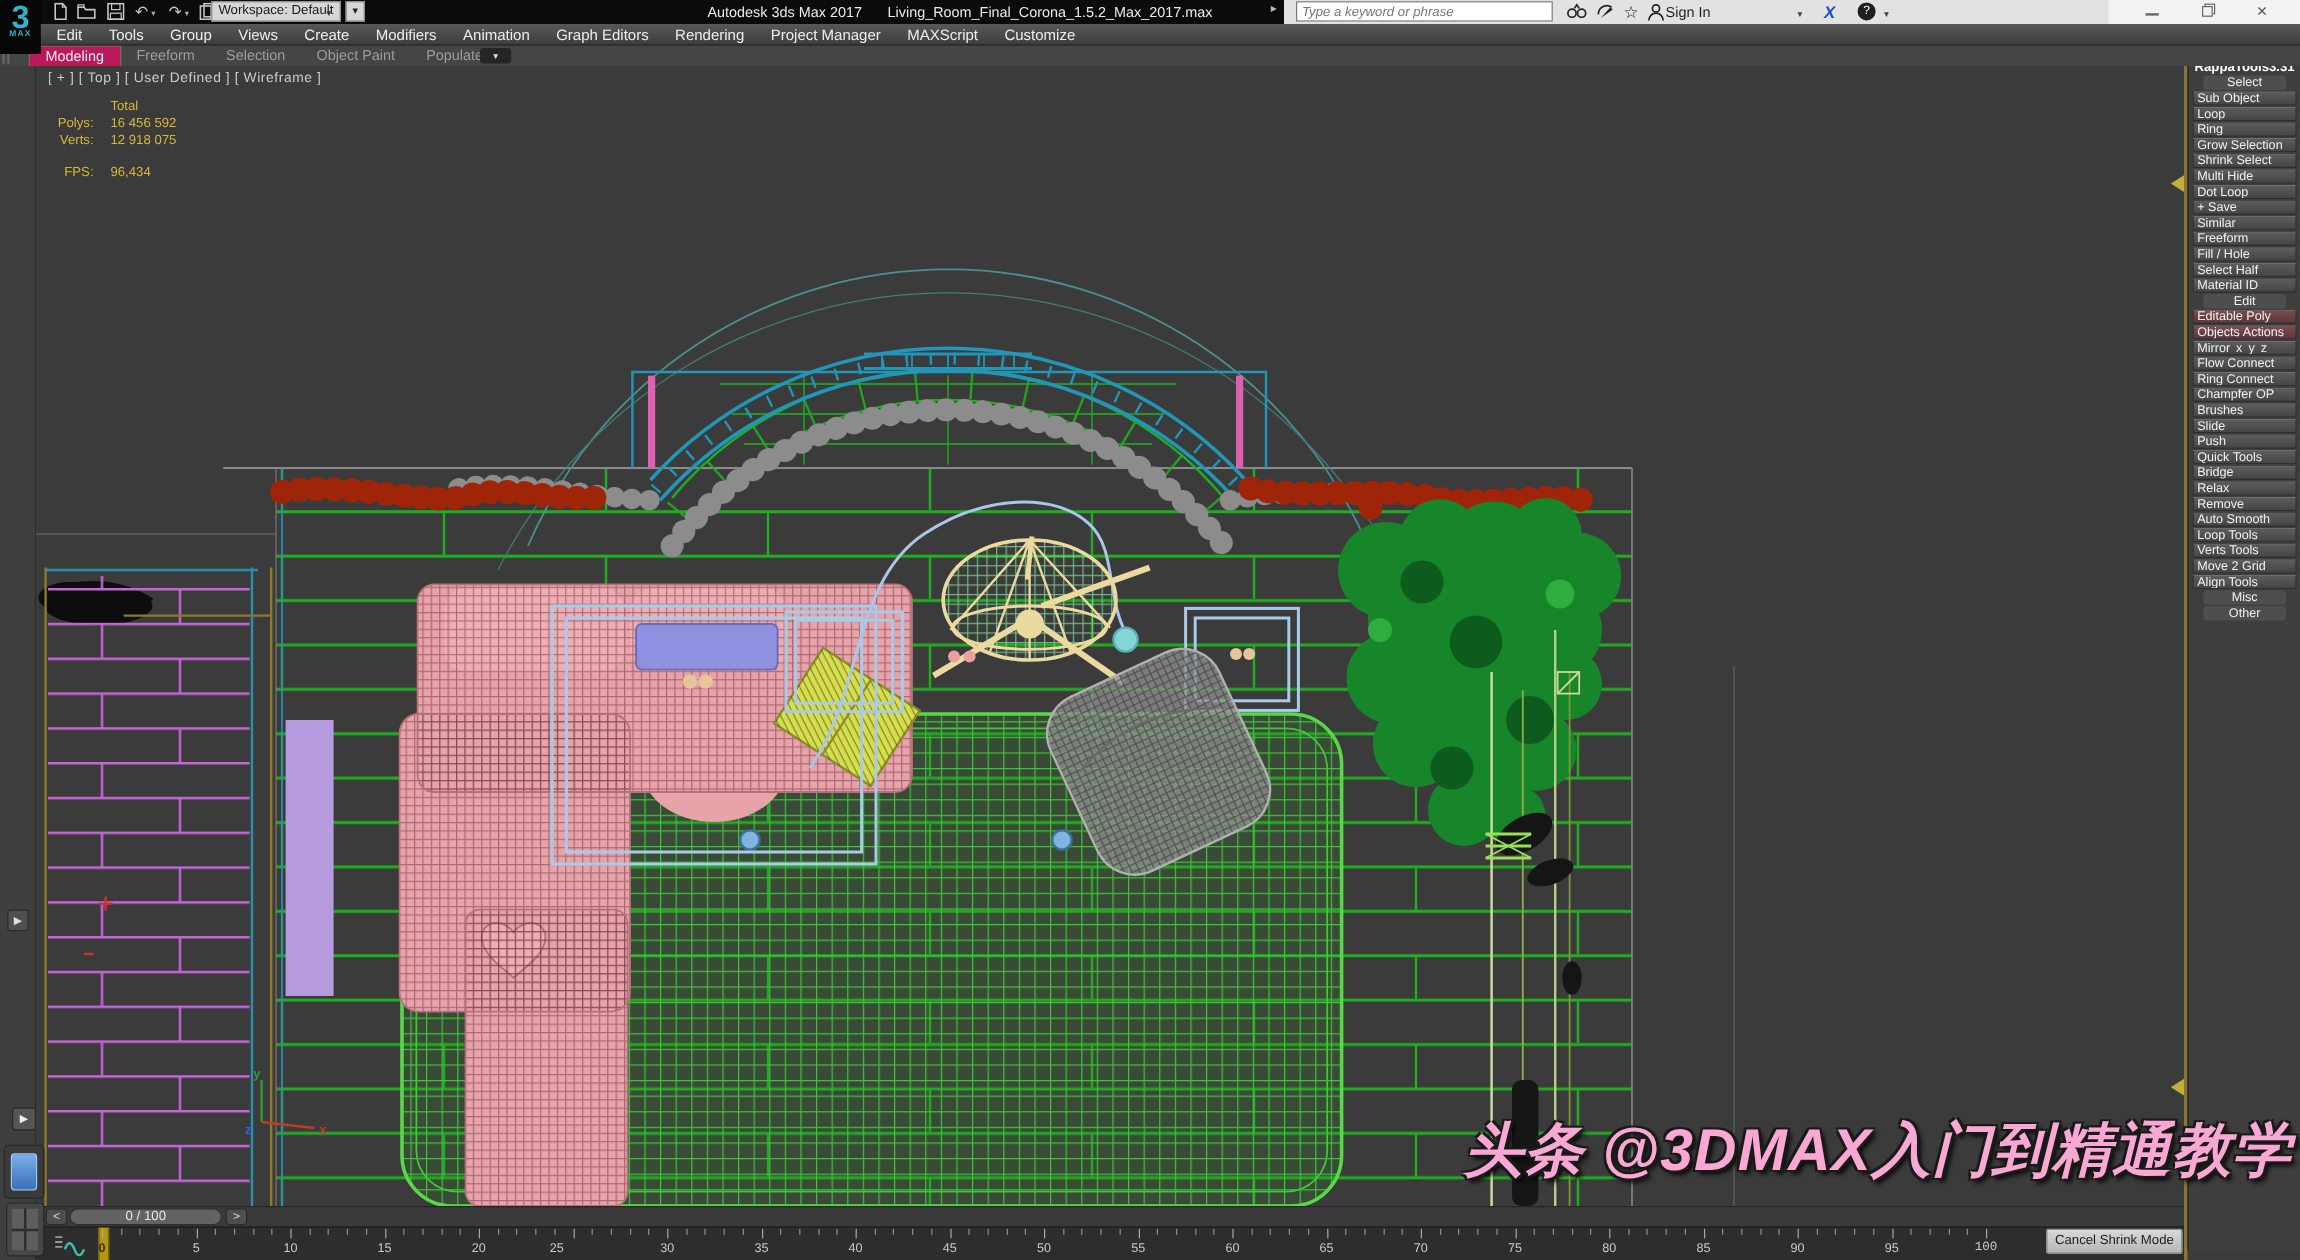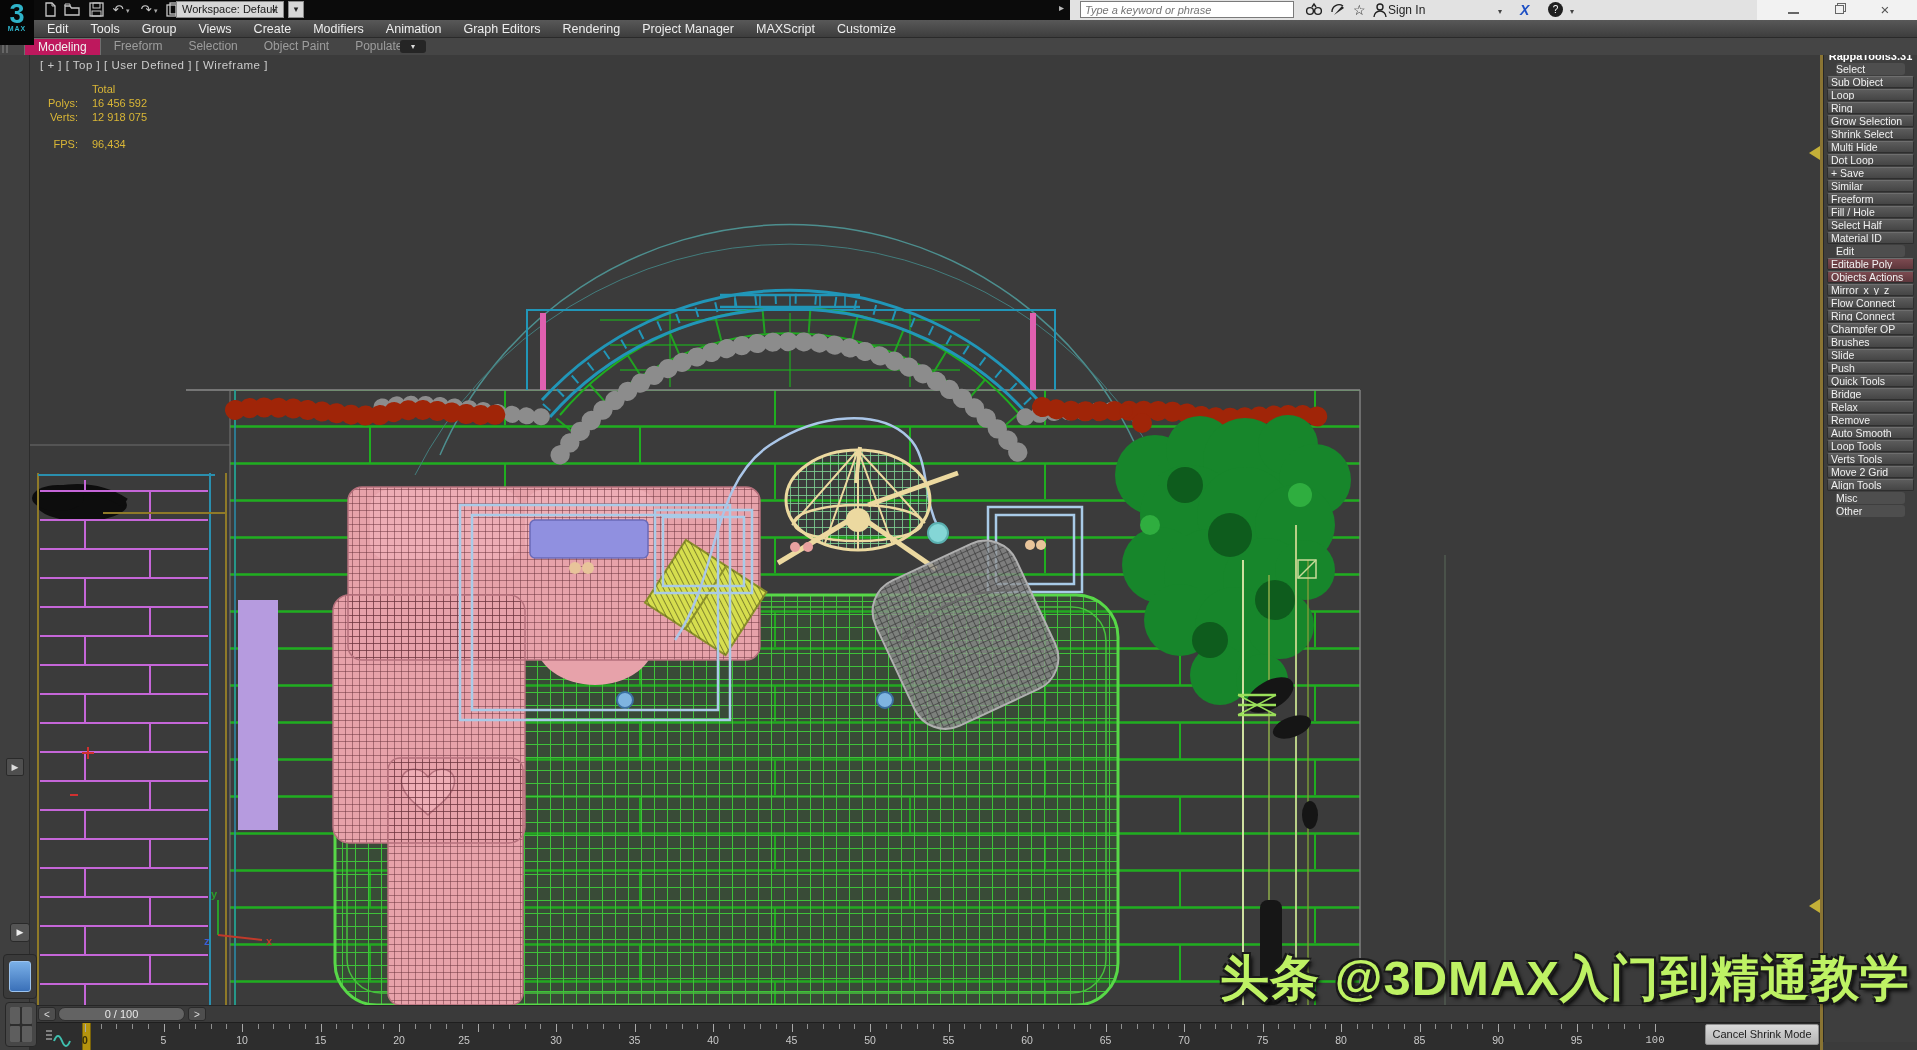--- a/index.html
+++ b/index.html
@@ -65,23 +65,23 @@
   #vp-label { left:10px; top:4px; font-size:11.5px; color:#cccccc; letter-spacing:0.5px; }
   #vp-stats { left:14px; top:28px; color:#d9b636; font-size:11px; line-height:13px; }
   #vp-stats table { border-collapse:collapse; }
   #vp-stats td { padding:0 0 1px 0; }
   #vp-stats td.l { text-align:right; min-width:48px; padding-right:14px; }
   #vp-fps { margin-top:13px; }
   .edge-arrow { width:0; height:0; border-top:7px solid transparent; border-bottom:7px solid transparent;
                 border-right:11px solid #c4b038; }
 
   
-  #watermark { left:960px; top:946px; width:950px; text-align:right; font-size:49px; font-weight:bold; color:#bef264;
+  #watermark { left:960px; top:926px; width:950px; text-align:right; font-size:49px; font-weight:bold; color:#f9a8d4;
                z-index:60; letter-spacing:1px; white-space:nowrap;
-               text-shadow:2px 2px 0 #1a1a1a, -2px 2px 0 #1a1a1a, 2px -2px 0 #1a1a1a, -2px -2px 0 #1a1a1a, 3px 3px 4px #000; }
+               text-shadow:2px 2px 0 #1a1a1a, -2px 2px 0 #1a1a1a, 2px -2px 0 #1a1a1a, -2px -2px 0 #1a1a1a, 3px 3px 4px #000;font-style:italic; }
 
   
   #scrubrow { left:30px; top:1005px; width:1793px; height:17px; background:#3a3a3a; border-top:1px solid #262626; }
   .scrubbtn { top:1px; width:18px; height:14px; background:#4e4e4e; border:1px solid #2a2a2a; border-radius:3px;
               color:#ddd; font-size:10px; text-align:center; line-height:13px; }
   #scrub-pill { left:28px; top:1px; width:127px; height:14px; background:#636363; border:1px solid #2e2e2e; border-radius:7px;
                 color:#e8e8e8; font-size:11px; text-align:center; line-height:13px; }
   #rulerrow { left:30px; top:1022px; width:1793px; height:28px; background:#2d2d2d; border-top:1px solid #1e1e1e; }
   #curve-icon { left:14px; top:4px; width:28px; height:20px; }
   .tick  { position:absolute; top:1px; width:1px; height:5px; background:#8f8f8f; }
@@ -105,21 +105,21 @@
                    border-radius:4px; z-index:30; padding:4px; }
   #vplayout-grid .cells { width:100%; height:100%; display:grid; grid-template-columns:1fr 1fr; grid-template-rows:1fr 1fr;
                           gap:2px; background:#2e2e2e; }
   #vplayout-grid .cells div { background:#5e5e5e; border-radius:1px; }
 
   
   #panel-accent { left:1820px; top:55px; width:3px; height:995px; background:#8a7433; z-index:31; }
   #rightpanel { left:1823px; top:47px; width:94px; height:995px; background:#3e3e3e; border-left:1px solid #262626; z-index:31; }
   #panel-title { margin-top:3px; text-align:center; font-size:11px; font-weight:bold; color:#fff; }
   .p-header { margin:1px 12px; height:12px; background:#4e4e4e; border-radius:3px; color:#f2f2f2; font-size:10.5px;
-              text-align:left; line-height:12px; }
+              text-align:center; line-height:12px; }
   .p-btn { margin:1px 3px; height:12px; background:linear-gradient(#5c5c5c,#454545); border:1px solid #2e2e2e;
            border-top-color:#6e6e6e; border-radius:2px; color:#f2f2f2; font-size:10.5px; line-height:11px;
            padding-left:3px; white-space:nowrap; overflow:hidden; }
   .p-btn.red { background:linear-gradient(#7c4a50,#5e373c); }
   .p-btn .extra { margin-left:5px; }
 </style>
 </head>
 <body>
 
 <div class="abs" id="titlebar">
@@ -140,20 +140,24 @@
   <div class="abs tiny-caret" style="left:126px">▾</div>
   <div class="abs qicon" style="left:136px">↷</div>
   <div class="abs tiny-caret" style="left:154px">▾</div>
   <div class="abs qicon" style="left:162px"><svg width="15" height="15" viewBox="0 0 15 15">
         <rect x="2" y="3" width="9" height="11" fill="none" stroke="#c8c8c8" stroke-width="1.3"></rect>
         <rect x="5" y="1" width="9" height="11" fill="none" stroke="#c8c8c8" stroke-width="1.3"></rect>
       </svg></div>
   <div class="abs" id="workspace-dd">Workspace: Default</div>
   <div class="abs" id="workspace-caret" style="font-size:8px">▾</div>
   <div class="abs" id="workspace-menu-btn">▾</div>
+  <div class="abs" id="title-center">
+    <span>Autodesk 3ds Max 2017</span>
+    <span class="doc">Living_Room_Final_Corona_1.5.2_Max_2017.max</span>
+  </div>
   <div class="abs" id="tb-flyout">▸</div>
   <div class="abs" id="tb-right">
     <input class="abs" id="search-input" placeholder="Type a keyword or phrase" style="">
     <div class="abs tb-ic" style="left:235px"><svg width="18" height="16" viewBox="0 0 18 16">
           <circle cx="5" cy="9" r="3.4" fill="none" stroke="#222" stroke-width="1.4"></circle>
           <circle cx="13" cy="9" r="3.4" fill="none" stroke="#222" stroke-width="1.4"></circle>
           <path d="M7 5l2-3 2 3" fill="none" stroke="#222" stroke-width="1.4"></path>
         </svg></div>
     <div class="abs tb-ic" style="left:260px"><svg width="16" height="16" viewBox="0 0 16 16">
           <path d="M2 10a7 7 0 0 1 11-6" fill="none" stroke="#222" stroke-width="1.4"></path>

